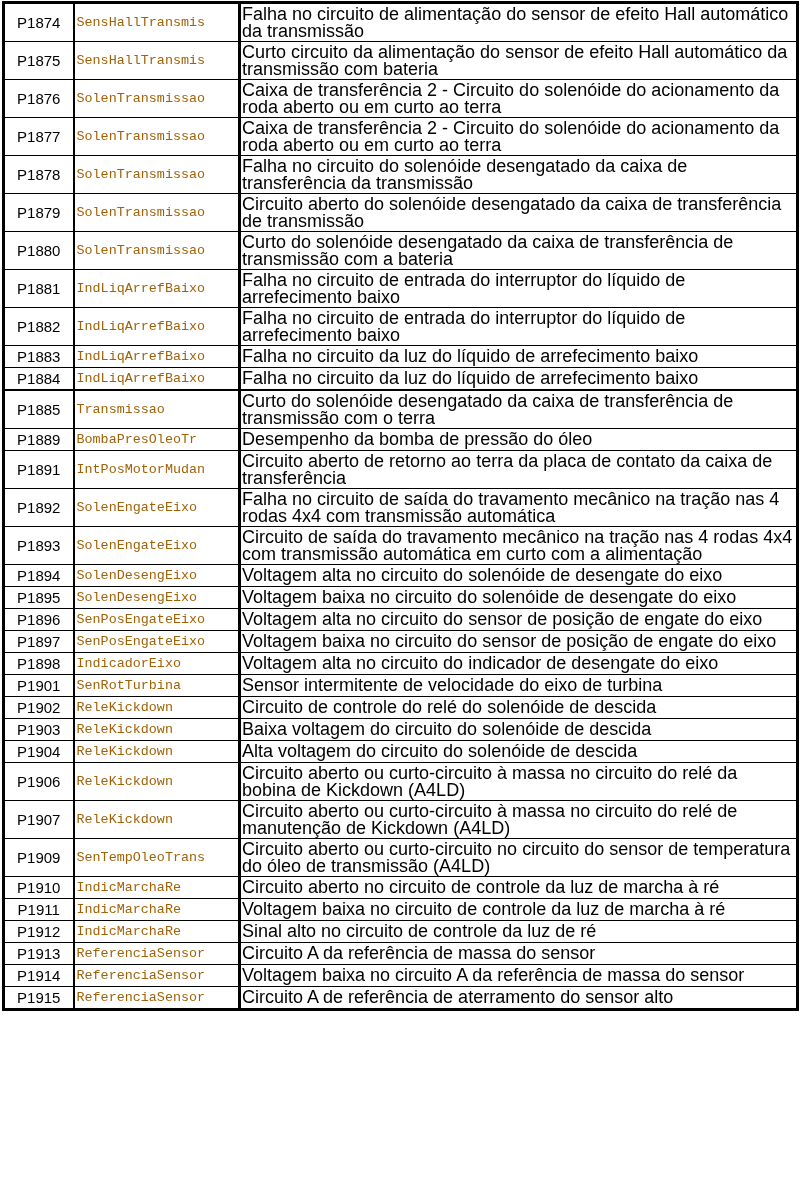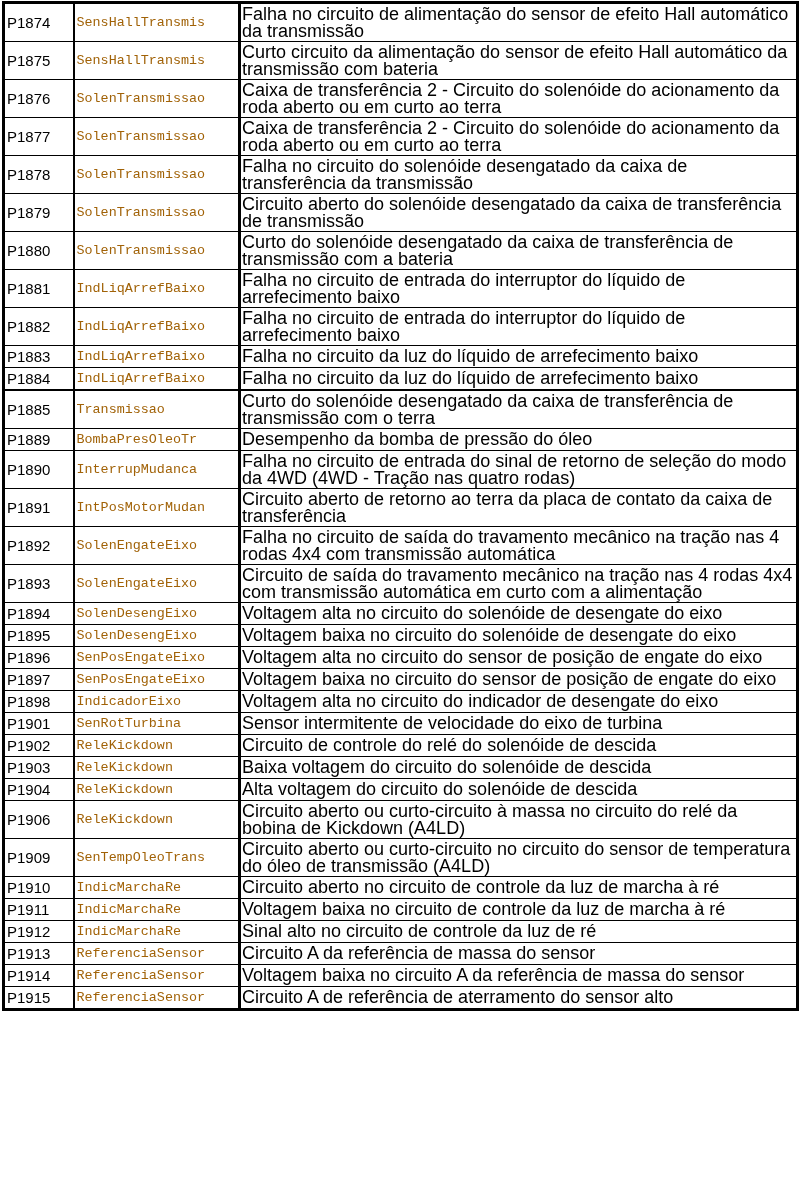--- a/index.html
+++ b/index.html
@@ -16,21 +16,21 @@
     col.c3 { width: auto; }
     td {
       border: 1px solid #000;
       padding: 0 2px;
       vertical-align: middle;
       color: #000;
     }
     td.code {
       font-family: "Liberation Sans", sans-serif;
       font-size: 15px;
-      text-align: left;
+      text-align: center;
       border-right: 2px solid #000;
     }
     td.module {
       font-family: "Liberation Mono", monospace;
       font-size: 13.4px;
       color: #a16207;
       white-space: nowrap;
       overflow: hidden;
       border-right: 3px solid #000;
       padding-left: 2px;
@@ -115,25 +115,20 @@
           <td class="code">P1885</td>
           <td class="module">Transmissao</td>
           <td class="desc">Curto do solenóide desengatado da caixa de transferência de transmissão com o terra</td>
         </tr>
         <tr class="one">
           <td class="code">P1889</td>
           <td class="module">BombaPresOleoTr</td>
           <td class="desc">Desempenho da bomba de pressão do óleo</td>
         </tr>
         <tr class="two">
-          <td class="code">P1890</td>
-          <td class="module">InterrupMudanca</td>
-          <td class="desc">Falha no circuito de entrada do sinal de retorno de seleção do modo da 4WD (4WD - Tração nas quatro rodas)</td>
-        </tr>
-        <tr class="two">
           <td class="code">P1891</td>
           <td class="module">IntPosMotorMudan</td>
           <td class="desc">Circuito aberto de retorno ao terra da placa de contato da caixa de transferência</td>
         </tr>
         <tr class="two">
           <td class="code">P1892</td>
           <td class="module">SolenEngateEixo</td>
           <td class="desc">Falha no circuito de saída do travamento mecânico na tração nas 4 rodas 4x4 com transmissão automática</td>
         </tr>
         <tr class="two">
@@ -183,20 +178,25 @@
         </tr>
         <tr class="one">
           <td class="code">P1904</td>
           <td class="module">ReleKickdown</td>
           <td class="desc">Alta voltagem do circuito do solenóide de descida</td>
         </tr>
         <tr class="two">
           <td class="code">P1906</td>
           <td class="module">ReleKickdown</td>
           <td class="desc">Circuito aberto ou curto-circuito à massa no circuito do relé da bobina de Kickdown (A4LD)</td>
+        </tr>
+        <tr class="two">
+          <td class="code">P1907</td>
+          <td class="module">ReleKickdown</td>
+          <td class="desc">Circuito aberto ou curto-circuito à massa no circuito do relé de manutenção de Kickdown (A4LD)</td>
         </tr>
         <tr class="two">
           <td class="code">P1909</td>
           <td class="module">SenTempOleoTrans</td>
           <td class="desc">Circuito aberto ou curto-circuito no circuito do sensor de temperatura do óleo de transmissão (A4LD)</td>
         </tr>
         <tr class="one">
           <td class="code">P1910</td>
           <td class="module">IndicMarchaRe</td>
           <td class="desc">Circuito aberto no circuito de controle da luz de marcha à ré</td>

